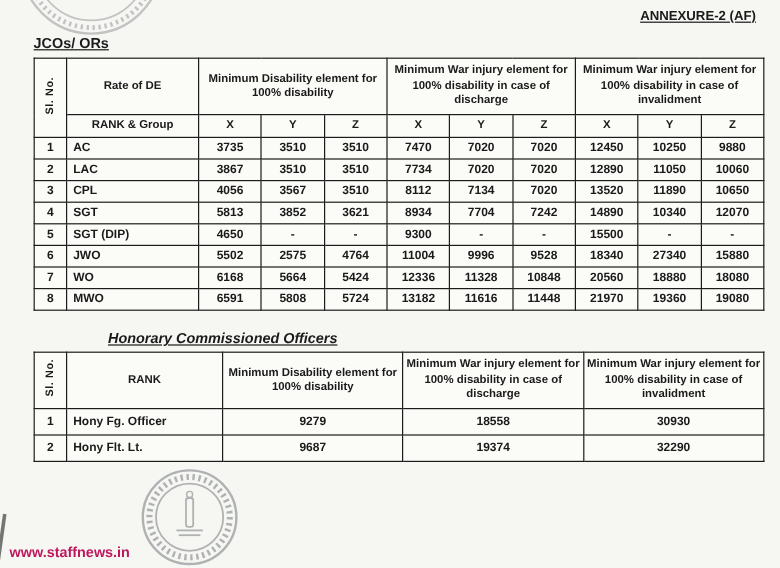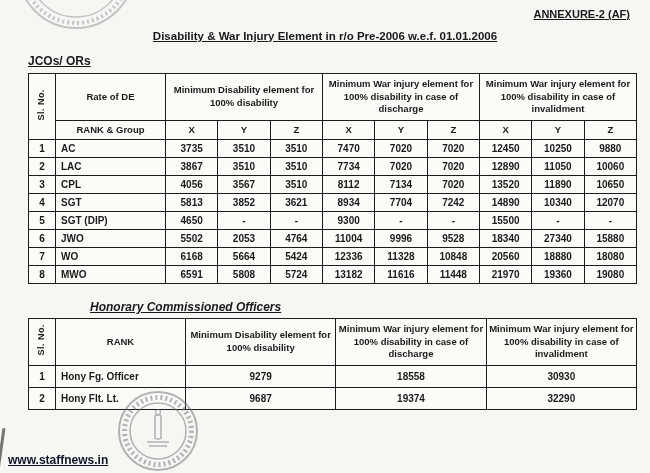--- a/index.html
+++ b/index.html
@@ -63,22 +63,21 @@
   }
   .c-sl{width:27px;}
   .c-rank{width:110px;}
   .c-rank2{width:130px;}
   .watermark{
     position:absolute;
     left:8px;
     bottom:6px;
     font-size:12px;
     font-weight:bold;
-    color:#0f172a;
-    text-decoration:underline;
+    color:#be185d;
   }
   .seal{
     position:absolute;
     left:116px;
     top:389px;
     opacity:.5;
     pointer-events:none;
   }
   .stamp-top{
     position:absolute;
@@ -105,21 +104,20 @@
 
   <svg class="stamp-top" width="140" height="38" viewBox="0 0 140 38">
     <circle cx="62" cy="-30" r="58" fill="none" stroke="#5a5a66" stroke-width="2"></circle>
     <circle cx="62" cy="-30" r="47" fill="none" stroke="#5a5a66" stroke-width="1.5"></circle>
     <circle cx="62" cy="-30" r="53" fill="none" stroke="#5a5a66" stroke-width="4" stroke-dasharray="2 3"></circle>
   </svg>
 
   <div class="annexure">ANNEXURE-2 (AF)</div>
 
   <div class="title">
-    <div>Disability &amp; War Injury Element in r/o Pre-2006 w.e.f. 01.01.2006</div>
   </div>
 
   <div class="section-label jcos">JCOs/ ORs</div>
 
   <table class="t1">
     <colgroup>
       <col class="c-sl">
         <col class="c-rank">
       <col>
         <col>
@@ -217,21 +215,21 @@
           <td>-</td>
           <td>-</td>
           <td>15500</td>
           <td>-</td>
           <td>-</td>
         </tr>
         <tr>
           <td>6</td>
           <td class="rank">JWO</td>
           <td>5502</td>
-          <td>2053</td>
+          <td>2575</td>
           <td>4764</td>
           <td>11004</td>
           <td>9996</td>
           <td>9528</td>
           <td>18340</td>
           <td>27340</td>
           <td>15880</td>
         </tr>
         <tr>
           <td>7</td>

